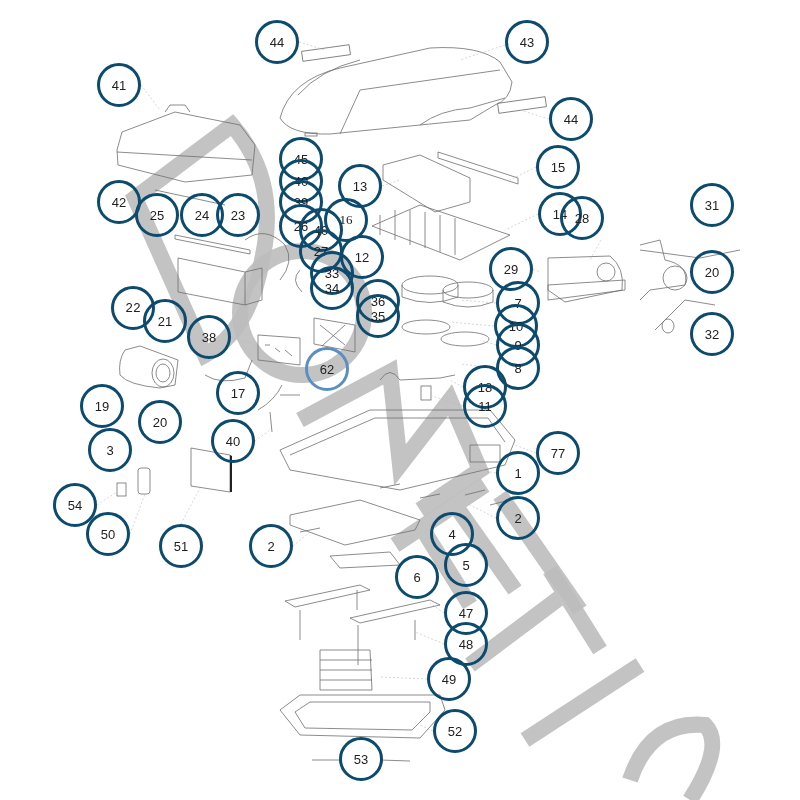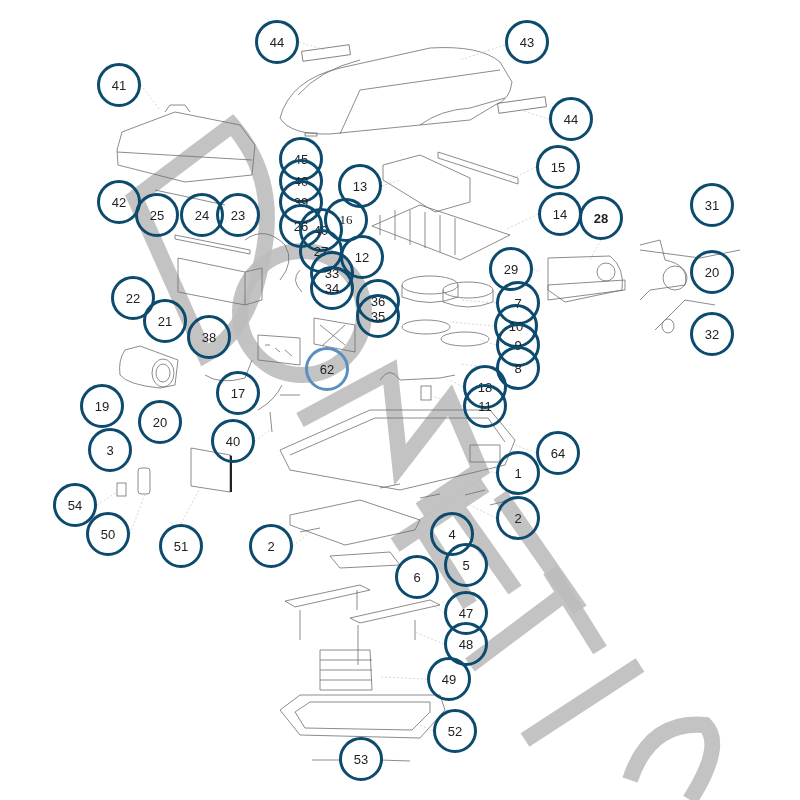--- a/index.html
+++ b/index.html
@@ -191,50 +191,50 @@
       <div class="callout" style="left: 301px; top: 159px;">45</div>
       <div class="callout" style="left: 301px; top: 181px;">40</div>
       <div class="callout" style="left: 360px; top: 186px;">13</div>
       <div class="callout" style="left: 558px; top: 167px;">15</div>
       <div class="callout" style="left: 301px; top: 202px;">39</div>
       <div class="callout" style="left: 119px; top: 202px;">42</div>
       <div class="callout" style="left: 157px; top: 215px;">25</div>
       <div class="callout" style="left: 202px; top: 215px;">24</div>
       <div class="callout" style="left: 238px; top: 215px;">23</div>
       <div class="callout" style="left: 560px; top: 214px;">14</div>
-      <div class="callout" style="left: 601px; top: 218px; font-weight: bold;">28</div>
+      <div class="callout" style="left: 582px; top: 218px;">28</div>
       <div class="callout" style="left: 712px; top: 205px;">31</div>
       <div class="callout" style="left: 301px; top: 226px;">26</div>
       <div class="callout" style="left: 321px; top: 230px;">40</div>
       <div class="callout" style="left: 346px; top: 220px; font-family: Liberation Serif, serif;">16</div>
       <div class="callout" style="left: 321px; top: 251px;">27</div>
       <div class="callout" style="left: 362px; top: 257px;">12</div>
       <div class="callout" style="left: 511px; top: 269px;">29</div>
       <div class="callout" style="left: 712px; top: 272px;">20</div>
       <div class="callout" style="left: 332px; top: 273px;">33</div>
       <div class="callout" style="left: 332px; top: 288px;">34</div>
       <div class="callout" style="left: 378px; top: 301px;">36</div>
       <div class="callout" style="left: 378px; top: 316px;">35</div>
       <div class="callout" style="left: 518px; top: 303px;">7</div>
-      <div class="callout" style="left: 133px; top: 298px;">22</div>
+      <div class="callout" style="left: 133px; top: 308px; font-family: Liberation Mono, monospace;">22</div>
       <div class="callout" style="left: 165px; top: 321px;">21</div>
       <div class="callout" style="left: 516px; top: 326px;">10</div>
       <div class="callout" style="left: 209px; top: 337px;">38</div>
       <div class="callout" style="left: 712px; top: 334px;">32</div>
       <div class="callout" style="left: 518px; top: 345px;">9</div>
       <div class="callout" style="left: 518px; top: 368px;">8</div>
       <div class="callout selected" style="left: 327px; top: 369px;">62</div>
       <div class="callout" style="left: 102px; top: 406px;">19</div>
       <div class="callout" style="left: 238px; top: 393px;">17</div>
       <div class="callout" style="left: 485px; top: 387px;">18</div>
       <div class="callout" style="left: 485px; top: 406px;">11</div>
       <div class="callout" style="left: 160px; top: 422px;">20</div>
       <div class="callout" style="left: 233px; top: 441px;">40</div>
       <div class="callout" style="left: 110px; top: 450px;">3</div>
-      <div class="callout" style="left: 558px; top: 453px;">64</div>
+      <div class="callout" style="left: 558px; top: 453px;">77</div>
       <div class="callout" style="left: 518px; top: 473px;">1</div>
       <div class="callout" style="left: 75px; top: 505px;">54</div>
       <div class="callout" style="left: 518px; top: 518px;">2</div>
       <div class="callout" style="left: 108px; top: 534px;">50</div>
       <div class="callout" style="left: 452px; top: 534px;">4</div>
       <div class="callout" style="left: 181px; top: 546px;">51</div>
       <div class="callout" style="left: 271px; top: 546px;">2</div>
       <div class="callout" style="left: 466px; top: 565px;">5</div>
       <div class="callout" style="left: 417px; top: 577px;">6</div>
       <div class="callout" style="left: 466px; top: 613px;">47</div>

